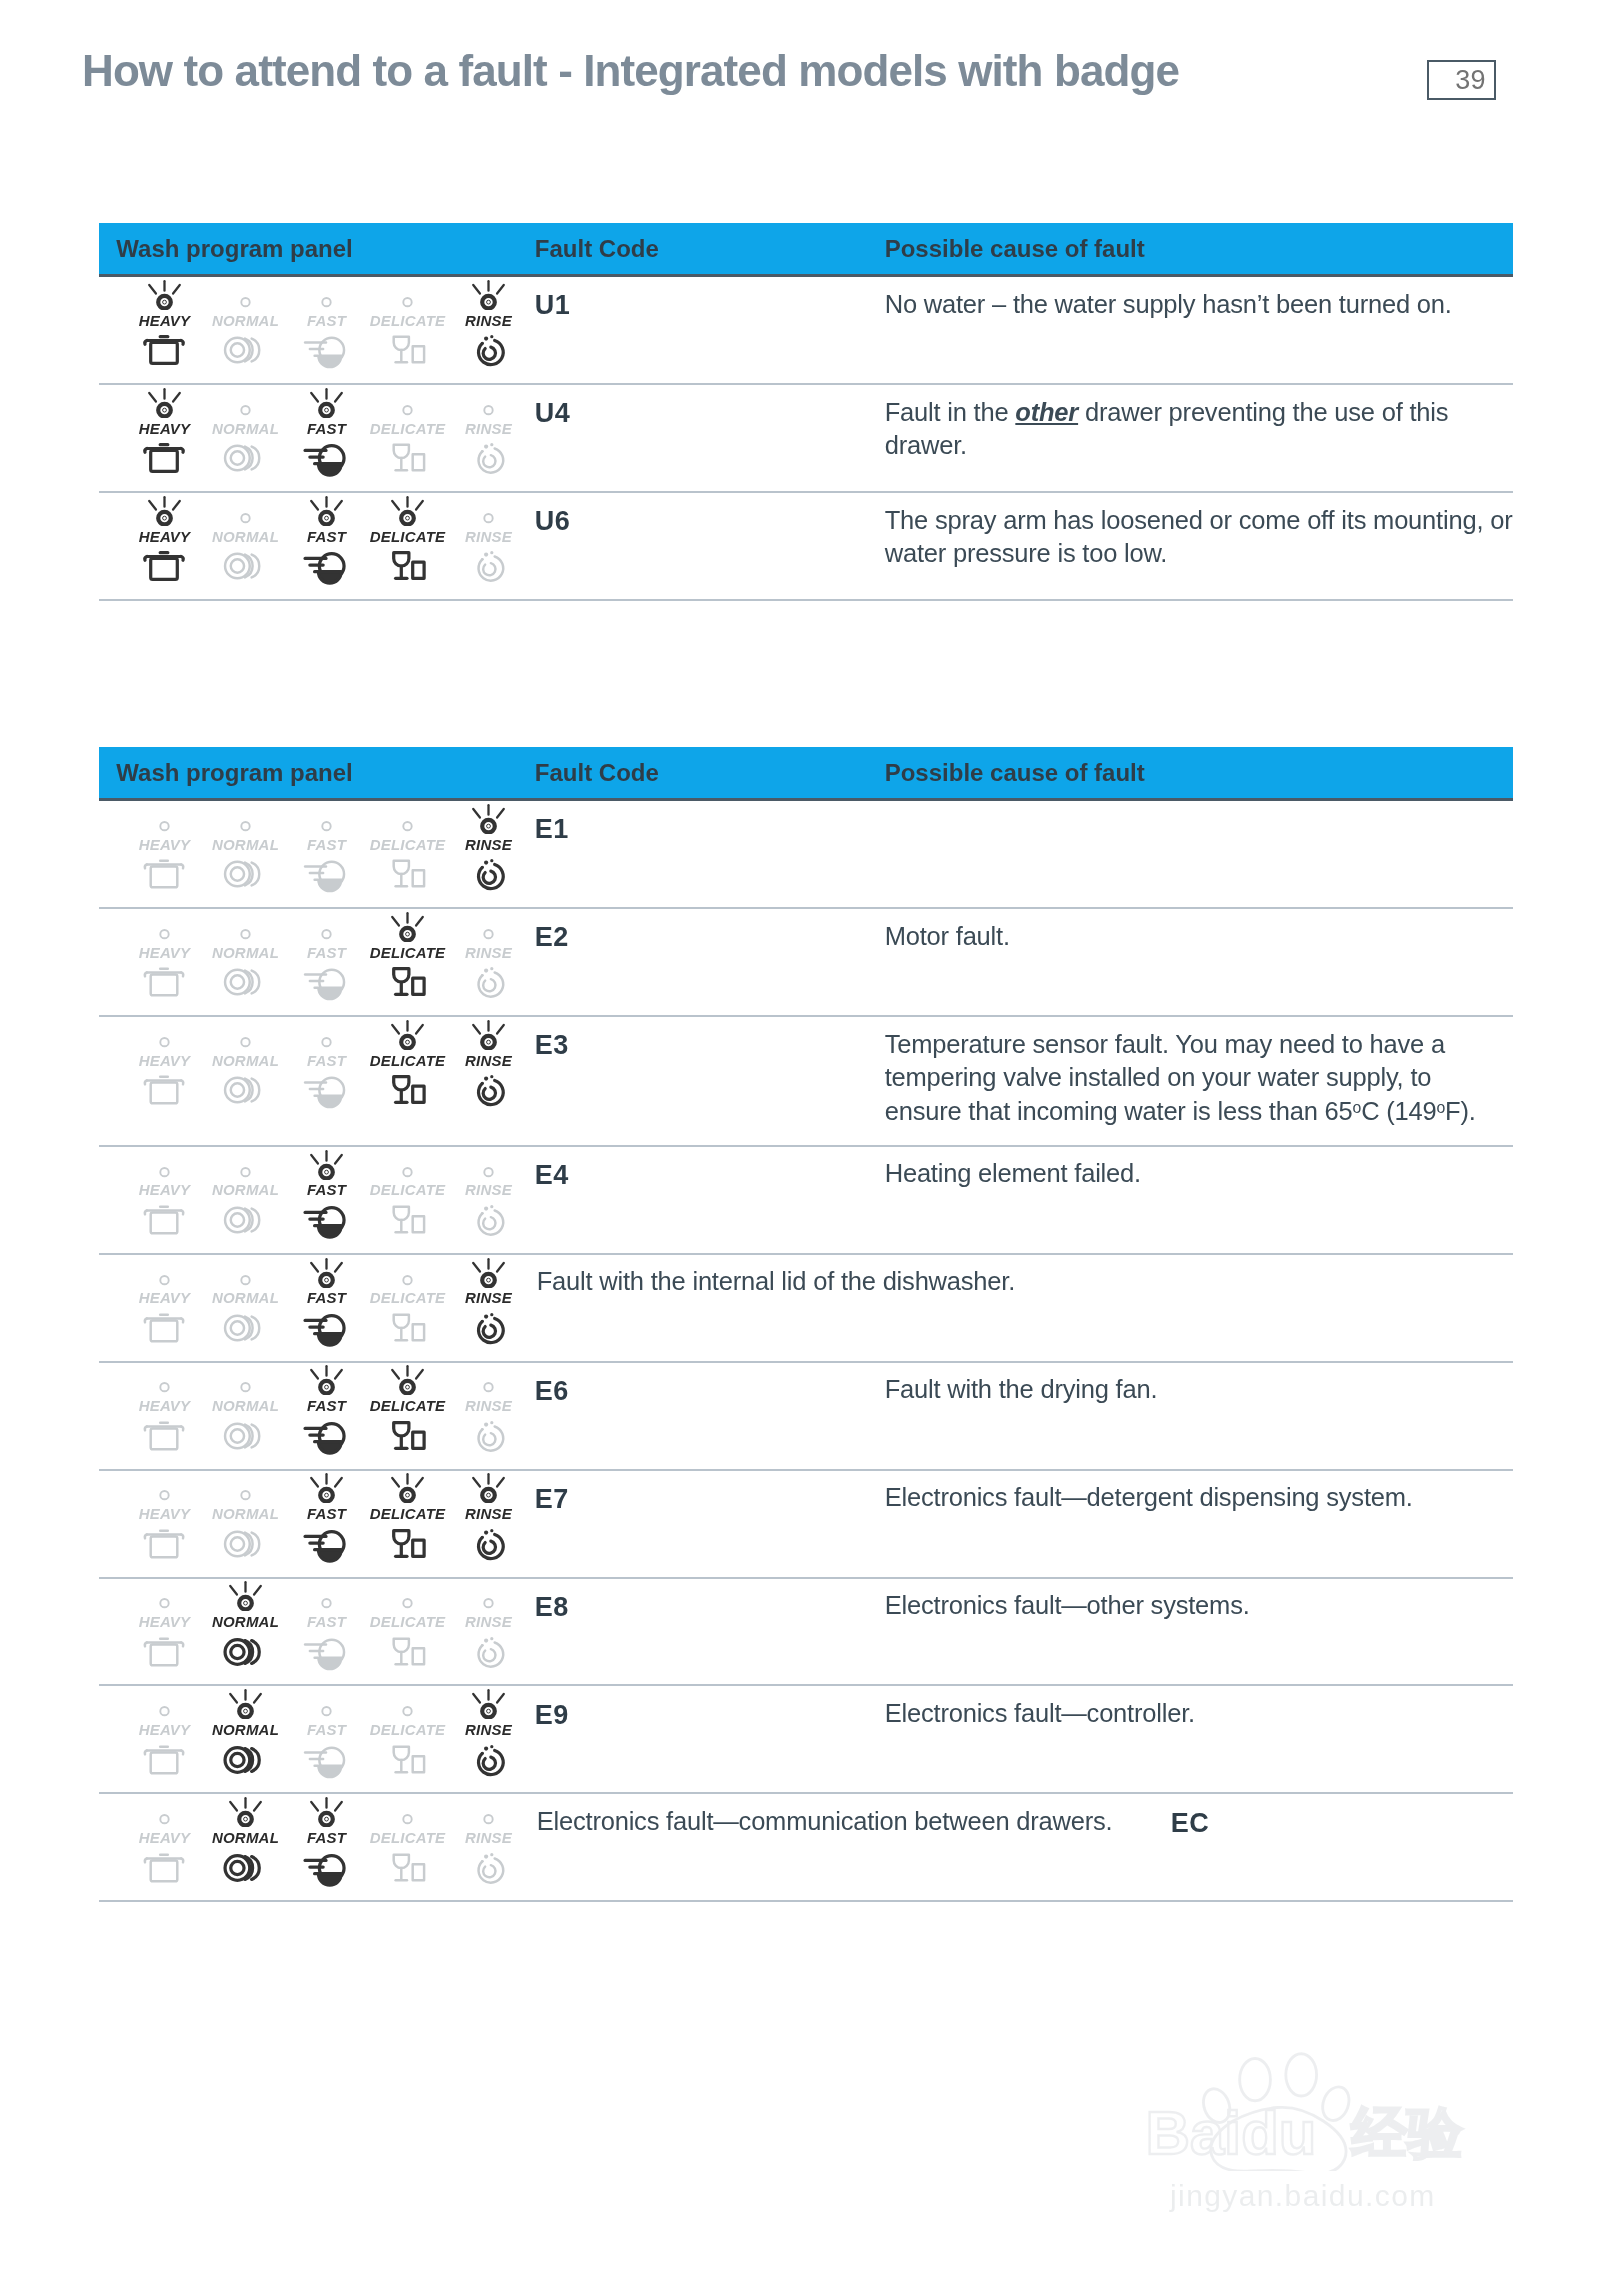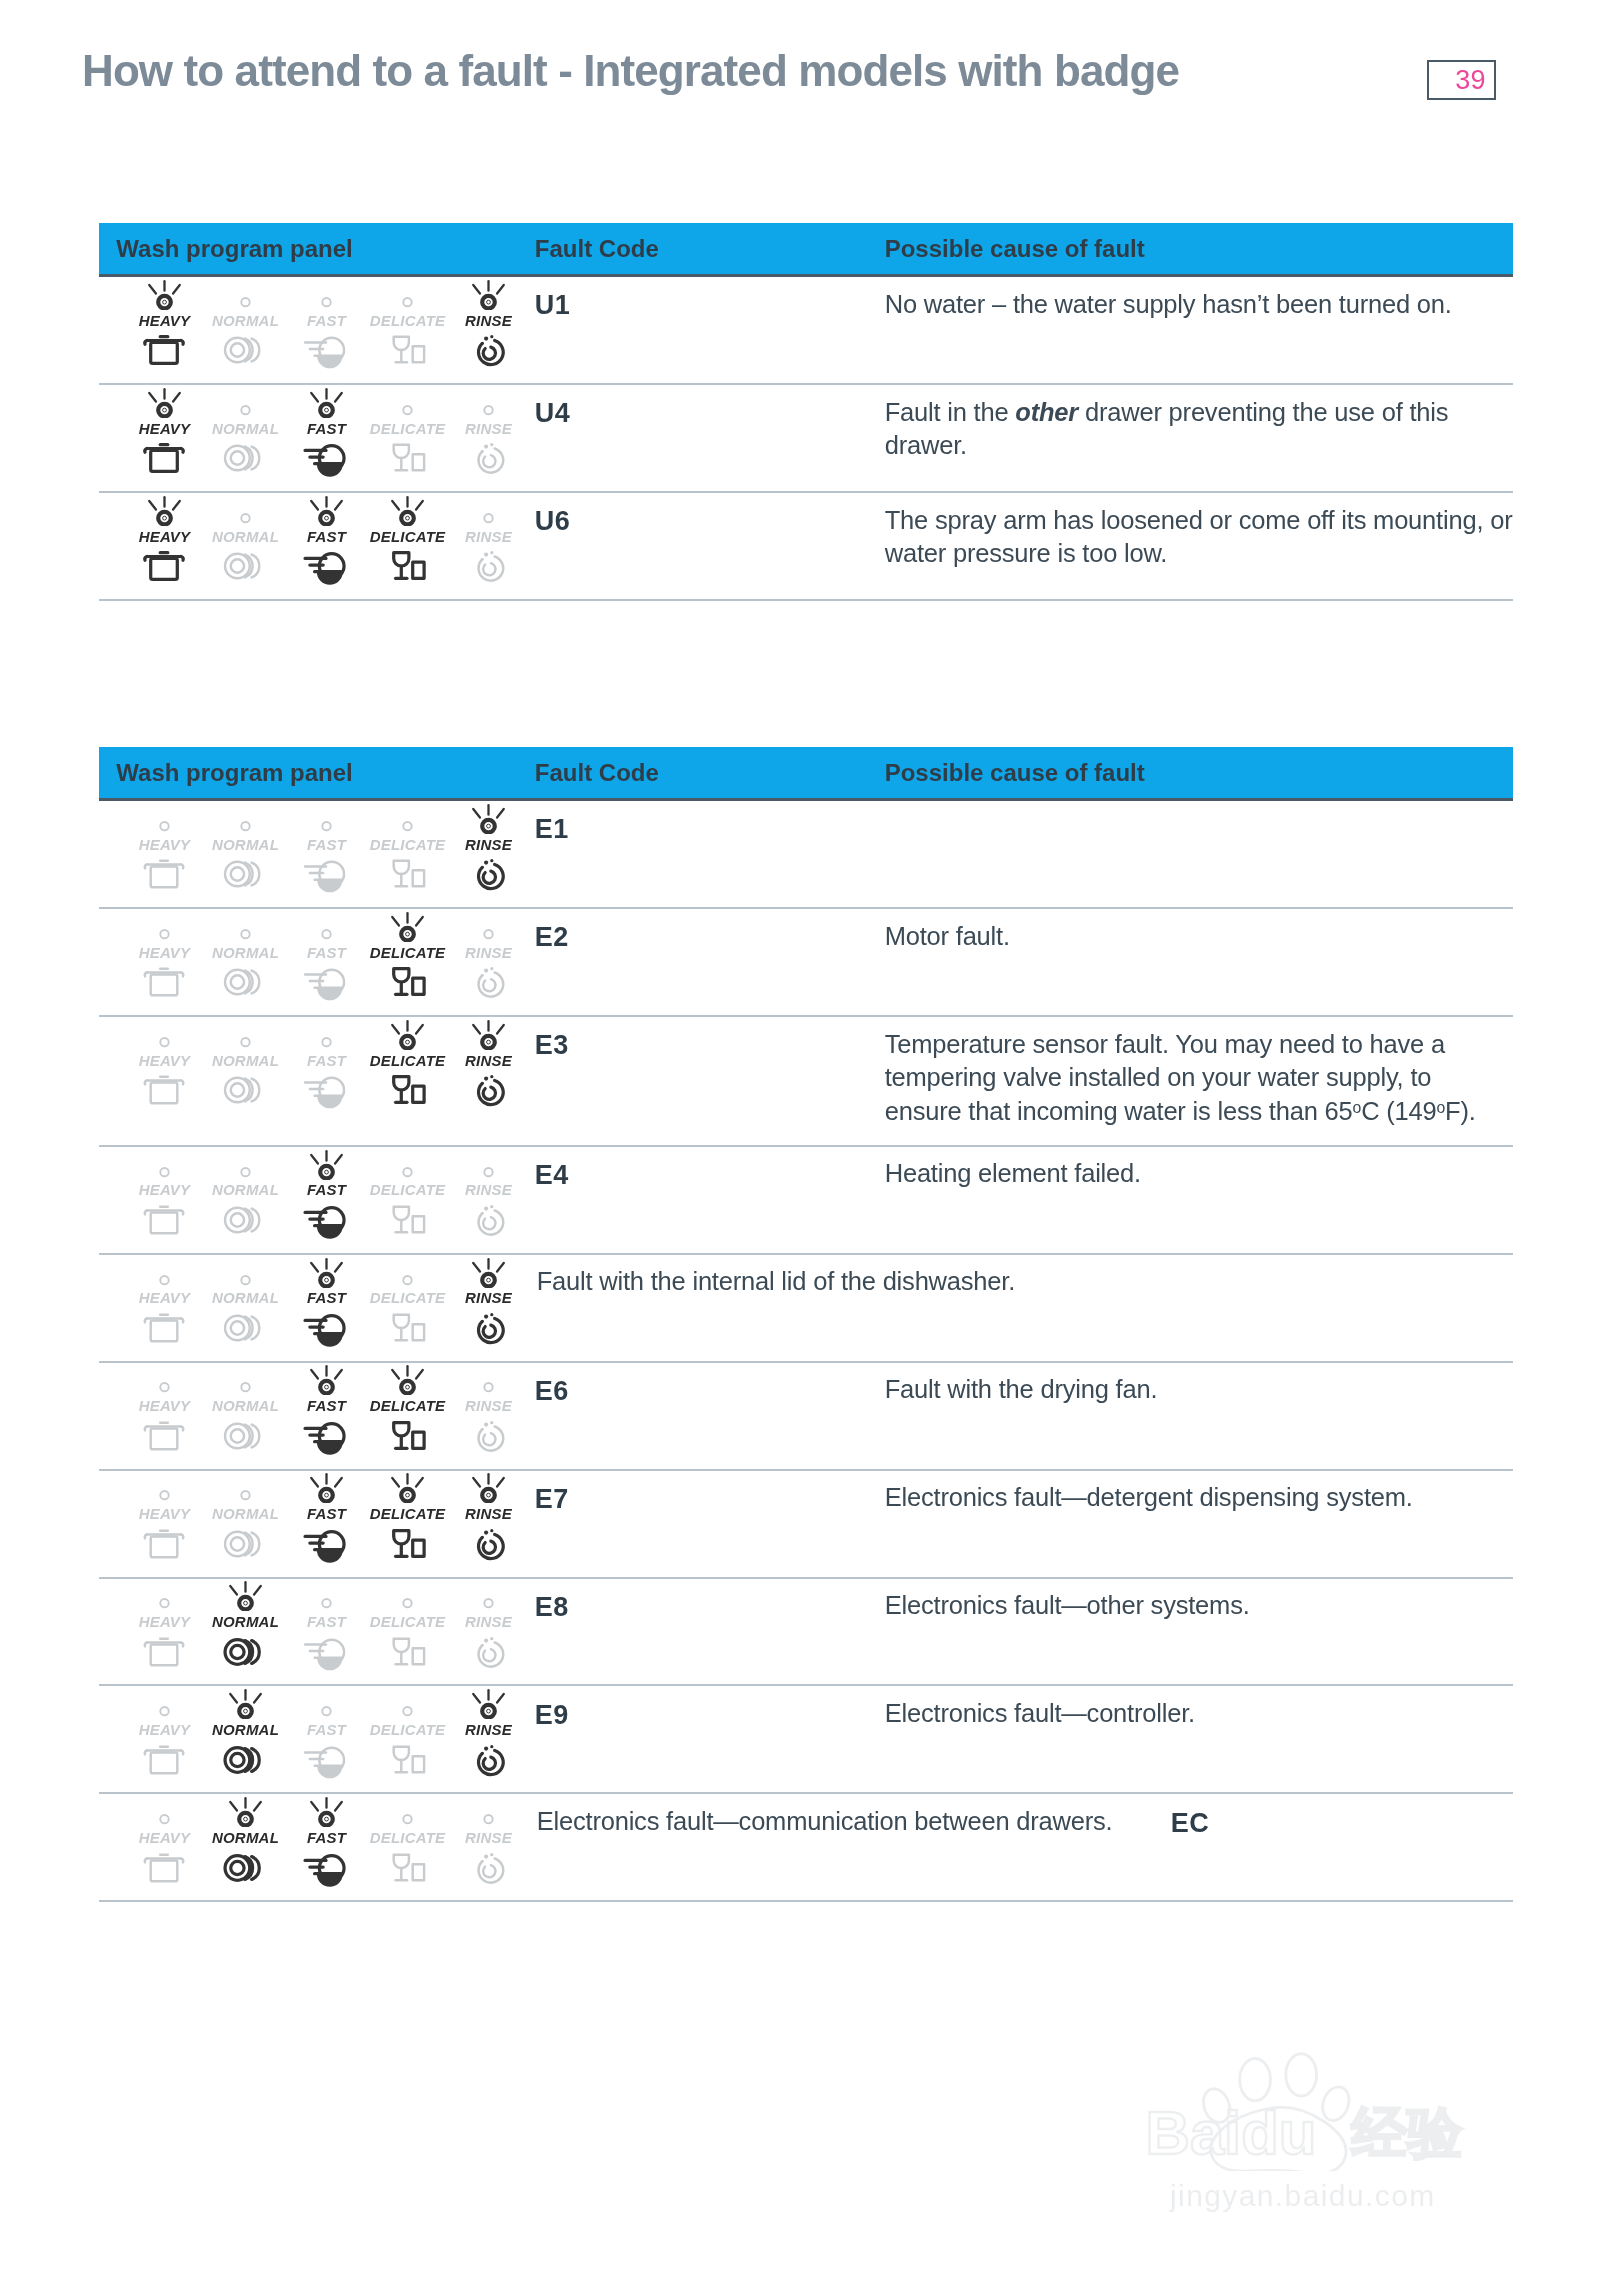--- a/index.html
+++ b/index.html
@@ -34,21 +34,21 @@
     white-space: nowrap;
   }
   .page-number-badge {
     position: absolute;
     left: 1427px;
     top: 60px;
     width: 69px;
     height: 40px;
     border: 2.9px solid #4a5a66;
     box-sizing: border-box;
-    color: #ec4899;
+    color: #737373;
     font-size: 27px;
     font-weight: 400;
     display: flex;
     align-items: center;
     justify-content: flex-end;
     padding-right: 8.6px;
     box-sizing: border-box;
   }
 
   
@@ -95,21 +95,21 @@
     padding-top: 13.4px;
     letter-spacing: 0.4px;
   }
   .fault-cause {
     font-size: 25.5px;
     line-height: 1.33;
     color: #3b4a55;
     padding-top: 10.6px;
     letter-spacing: -0.2px;
   }
-  .fault-cause b { font-weight: 700; font-style: italic; }
+  .fault-cause b { font-weight: 700; font-style: italic; text-decoration: underline; }
   .fault-cause sup { font-size: 0.62em; vertical-align: 0.42em; }
 
   
   .wash-panel {
     display: flex;
     align-items: flex-start;
     padding-left: 7.7px;
     padding-top: 1.9px;
   }
   .program {

